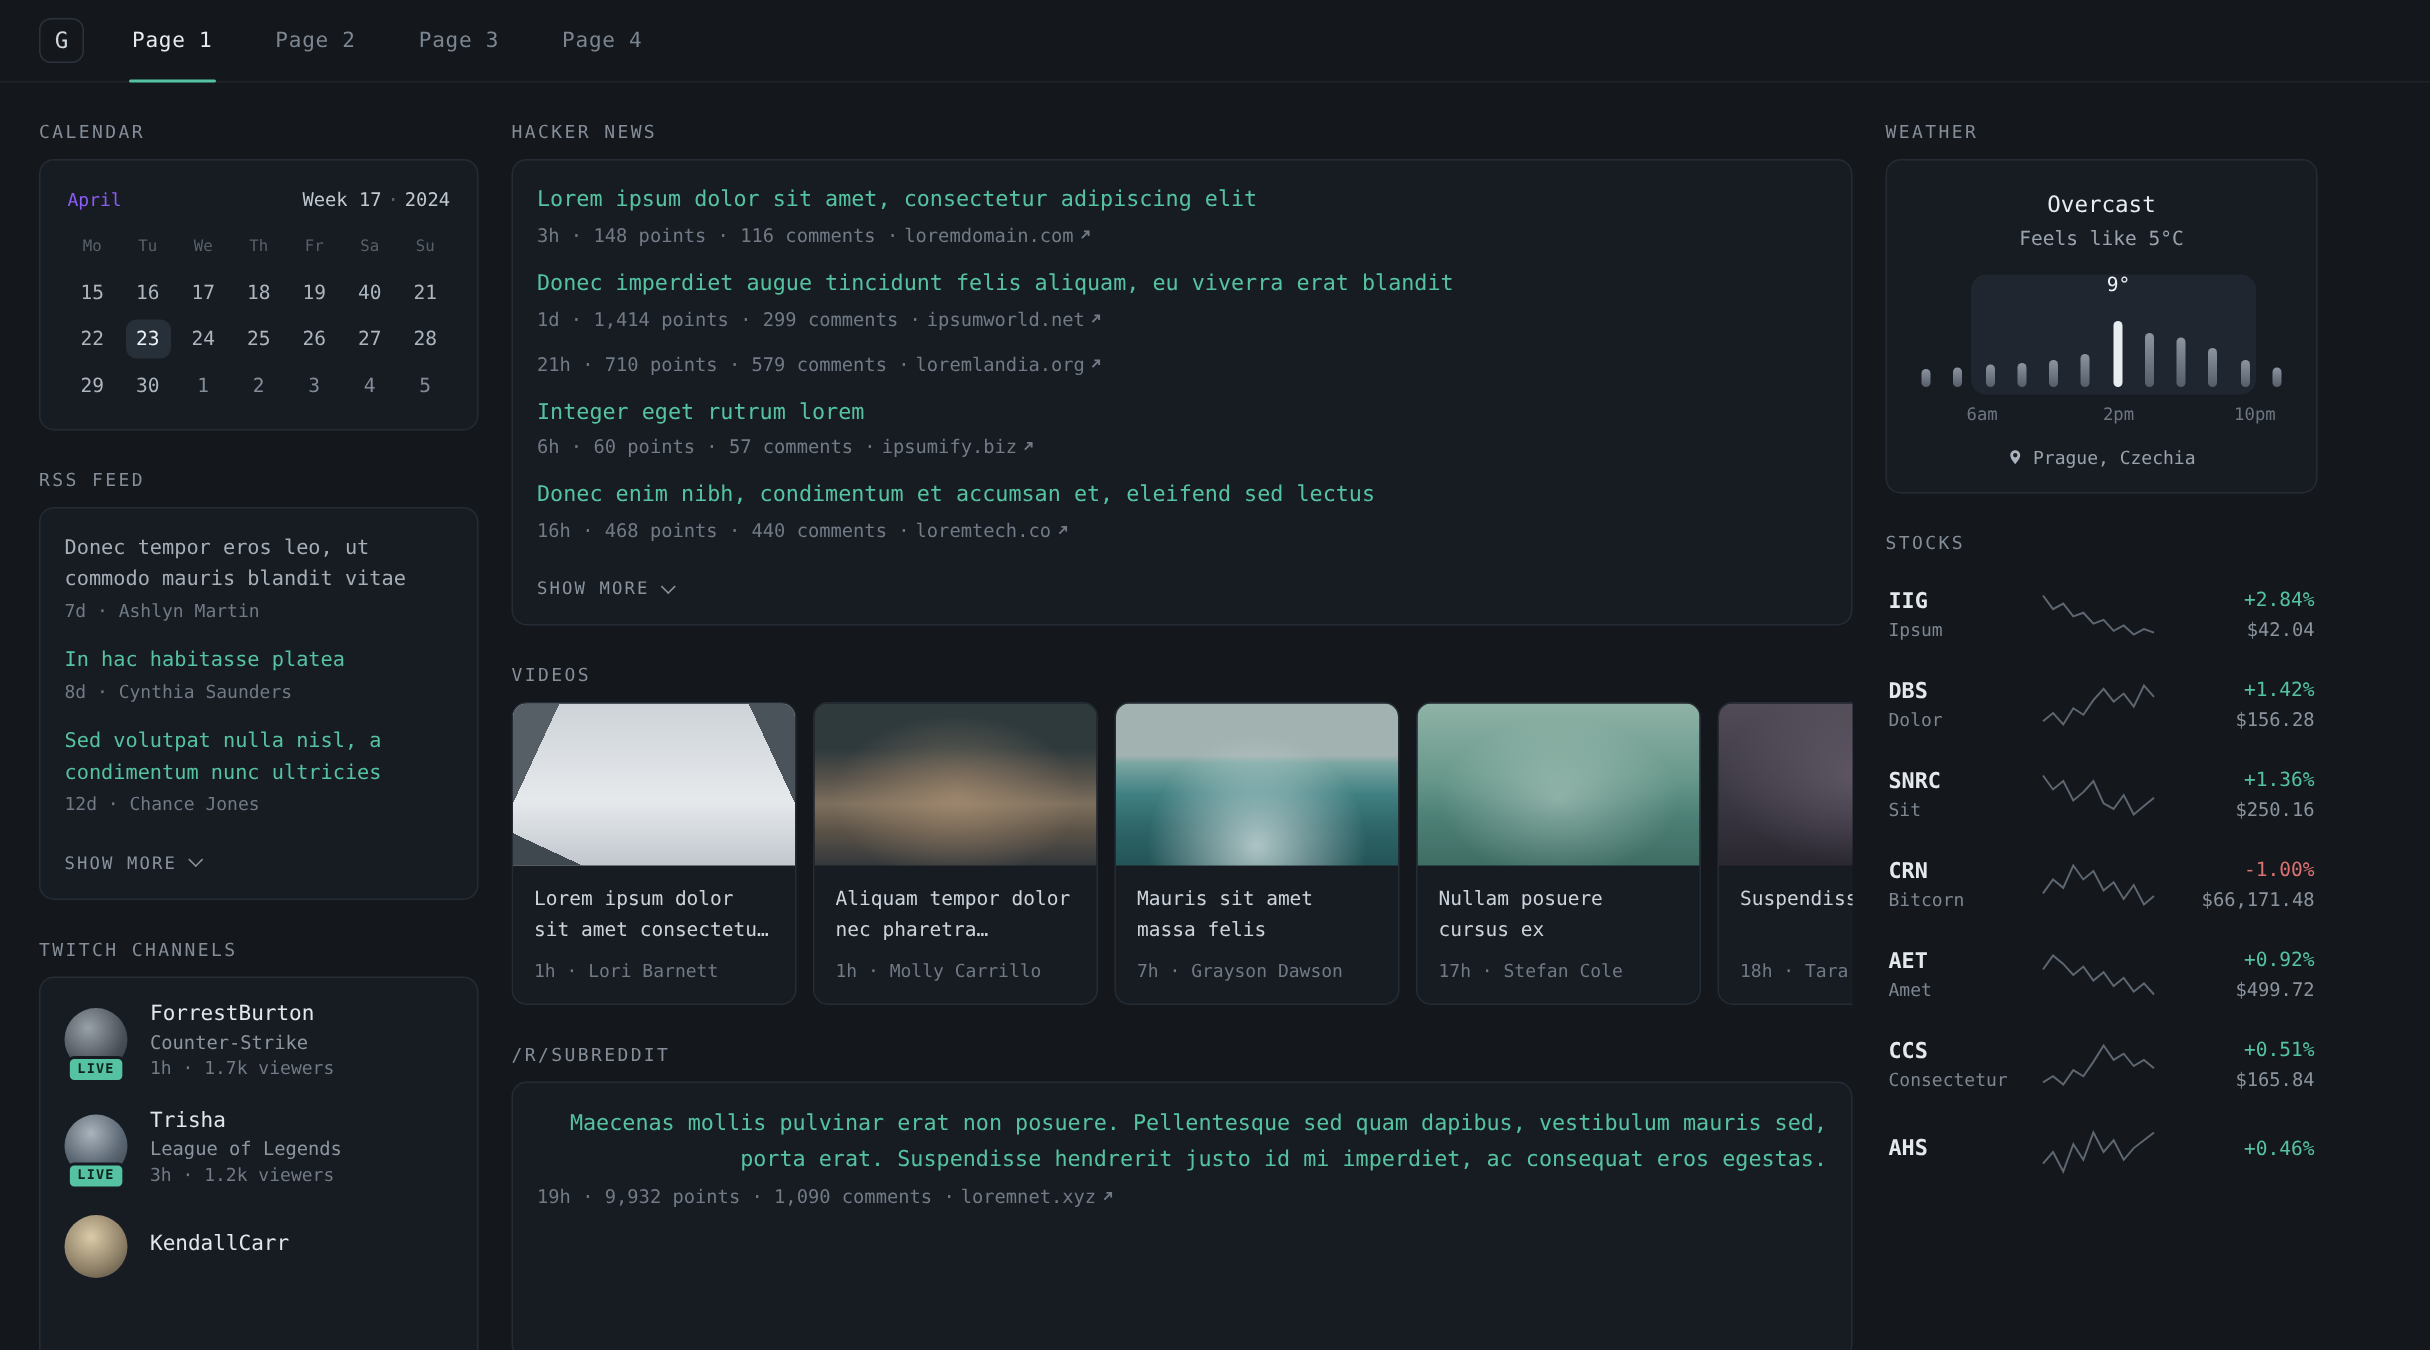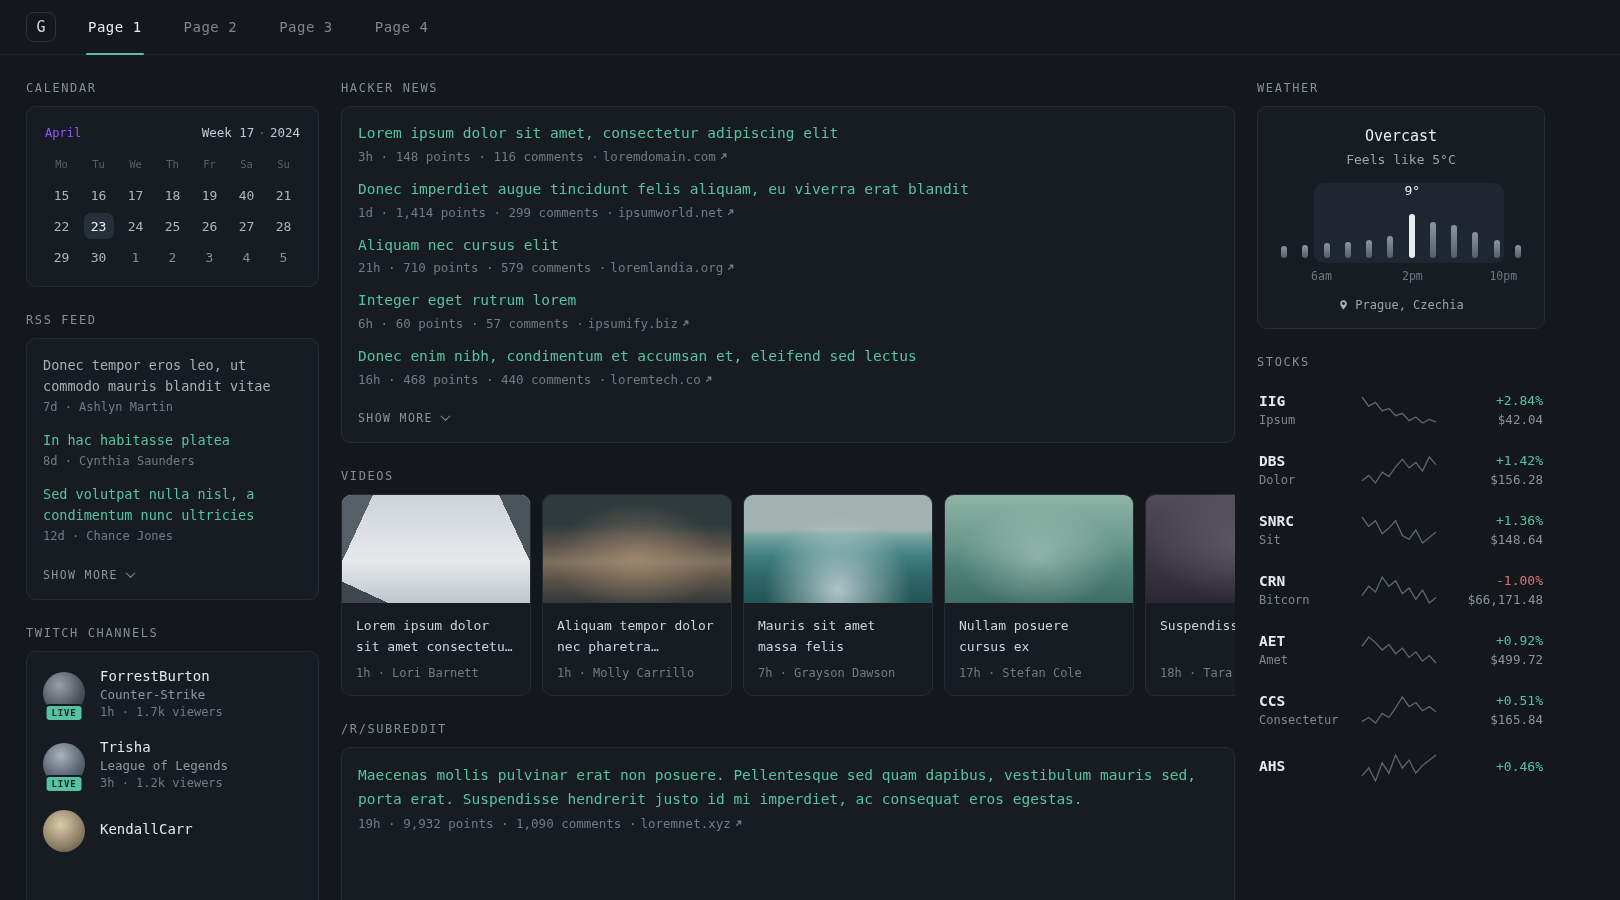--- a/index.html
+++ b/index.html
@@ -67,21 +67,21 @@
   .ch-game{font-size:12.5px;color:#8d96a0;margin-top:3px;}
   .ch-meta{font-size:12px;color:var(--muted);margin-top:3px;}
 
   
   .hn-item{margin-bottom:15px;}
   .hn-title{font-size:14.5px;color:var(--accent);cursor:pointer;line-height:1.5;}
   .hn-meta{font-size:12.5px;color:var(--muted);margin-top:4px;display:flex;align-items:center;gap:4px;}
   .src-link{color:var(--muted);cursor:pointer;display:inline-flex;align-items:center;gap:3px;white-space:pre;}
   .ext-icon{width:9px;height:9px;stroke:#717a85;fill:none;stroke-width:1.4;}
   .sr-card{min-height:185px;}
-  .sr-title{font-size:14.5px;line-height:1.65;color:var(--accent);cursor:pointer;}
+  .sr-title{font-size:14.5px;line-height:1.65;color:var(--accent);cursor:pointer;text-align:right;}
 
   
   .video-row{display:flex;gap:11px;overflow:hidden;}
   .video-card{width:190px;flex:none;background:var(--card);border:1px solid var(--border);border-radius:10px;overflow:hidden;}
   .thumb{height:108px;width:100%;cursor:pointer;}
   .thumb-concrete{background:
     linear-gradient(115deg,#565e66 0 13%,rgba(0,0,0,0) 13%),
     linear-gradient(245deg,#4a525a 0 13%,rgba(0,0,0,0) 13%),
     linear-gradient(25deg,#3f474f 0 11%,rgba(0,0,0,0) 11%),
     linear-gradient(180deg,#cdd3d8 0%,#e6e9ec 60%,#c0c7cd 100%);}
@@ -319,21 +319,20 @@
                   <span class="src-link">
                     <span>ipsumworld.net</span>
                     <svg class="ext-icon" viewBox="0 0 10 10">
                       <path d="M2.5 7.5 L7.5 2.5 M4 2.5 H7.5 V6"></path>
                     </svg>
                   </span>
                 </div>
               </div>
 
               <div class="hn-item">
-                <div class="hn-title">Aliquam nec cursus elit</div>
                 <div class="hn-meta">
                   <span>21h · 710 points · 579 comments · </span>
                   <span class="src-link">
                     <span>loremlandia.org</span>
                     <svg class="ext-icon" viewBox="0 0 10 10">
                       <path d="M2.5 7.5 L7.5 2.5 M4 2.5 H7.5 V6"></path>
                     </svg>
                   </span>
                 </div>
               </div>
@@ -515,21 +514,21 @@
             <div class="stock-row">
               <div class="stock-id">
                 <div class="stock-ticker">SNRC</div>
                 <div class="stock-name">Sit</div>
               </div>
               <svg class="spark" viewBox="0 0 78 30">
                 <polyline points="2.0,2.0 8.7,11.3 15.5,5.7 22.2,18.7 28.9,13.1 35.6,5.7 42.4,20.6 49.1,24.3 55.8,15.0 62.5,28.0 69.3,22.4 76.0,16.9" fill="none" stroke="#5e6771" stroke-width="1.3"></polyline>
               </svg>
               <div class="stock-right">
                 <div class="stock-change">+1.36%</div>
-                <div class="stock-price">$148.64</div>
+                <div class="stock-price">$250.16</div>
               </div>
             </div>
 
             <div class="stock-row">
               <div class="stock-id">
                 <div class="stock-ticker">CRN</div>
                 <div class="stock-name">Bitcorn</div>
               </div>
               <svg class="spark" viewBox="0 0 78 30">
                 <polyline points="2.0,20.6 8.7,11.3 15.5,16.9 22.2,2.0 28.9,11.3 35.6,5.7 42.4,18.7 49.1,13.1 55.8,24.3 62.5,15.0 69.3,28.0 76.0,22.4" fill="none" stroke="#5e6771" stroke-width="1.3"></polyline>

